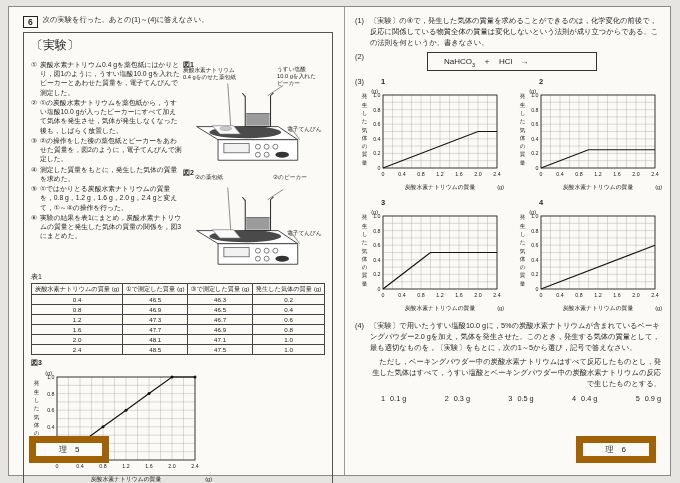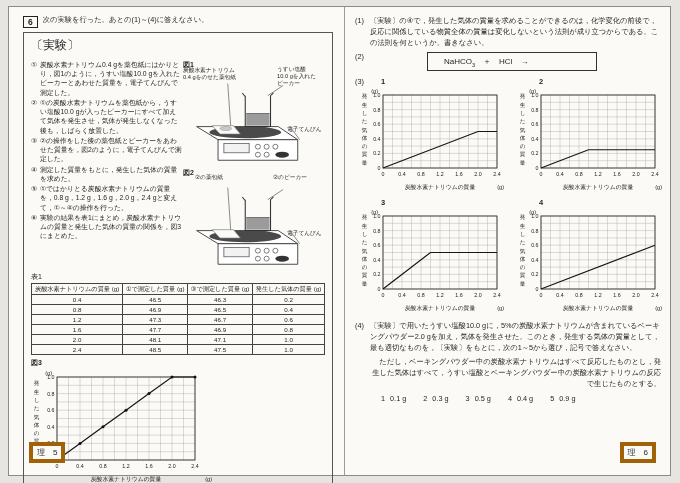--- a/index.html
+++ b/index.html
@@ -43,35 +43,35 @@
   .fig1 .lab-balance{left:104px;top:66px;}
   .fig2 .lab-paper{left:12px;top:6px;}
   .fig2 .lab-beaker{left:90px;top:6px;}
   .fig2 .lab-balance{left:104px;top:62px;}
   .table-label{font-size:7px;margin:4px 0 1px 0;}
   table.t1{border-collapse:collapse;width:100%;font-size:6.2px;}
   table.t1 th,table.t1 td{border:1px solid #444;text-align:center;padding:1px 2px;font-weight:normal;}
   table.t1 th{line-height:1.25;}
   .fig3-wrap{margin-top:3px;}
   .fig3-label{font-size:7px;font-weight:bold;margin-bottom:0;}
-  .page-footer{position:absolute;border:4px solid #a16207;font-size:8px;padding:1px 4px;background:#fbfaf7;}
+  .page-footer{position:absolute;border:7px solid #a16207;font-size:8px;padding:1px 23px;background:#fbfaf7;}
   .pf-left{left:20px;bottom:12px;}
   .pf-right{right:16px;bottom:12px;}
 
   
   .q{position:relative;padding-left:15px;font-size:7.3px;line-height:1.5;margin-bottom:3px;}
   .q .qno{position:absolute;left:0;top:0;}
   .blank-box{display:inline-block;width:15px;height:7px;border:1px solid #333;vertical-align:-1px;margin:0 1px;}
   .eq-box{border:1px solid #333;width:152px;margin:2px 0 6px 72px;padding:3px 0 3px 16px;font-size:8px;}
   .eq-box sub{font-size:5.5px;}
   .charts-grid{display:grid;grid-template-columns:152px 152px;column-gap:6px;row-gap:2px;margin:0 0 4px 4px;}
   .chart-cell{position:relative;}
   .chart-num{font-size:7.5px;font-weight:bold;margin-left:22px;height:9px;}
   .q-note{padding-left:15px;text-indent:7px;font-size:7.3px;line-height:1.5;margin-bottom:4px;text-align:right;}
-  .options{display:flex;gap:17px;margin-left:26px;font-size:7.3px;}
+  .options{display:flex;gap:17px;margin-left:26px;font-size:7.3px;justify-content:space-between;}
   .opt .opt-no{margin-right:5px;}
   svg text{font-family:"Liberation Sans","DejaVu Sans",sans-serif;}
 </style>
 </head>
 <body>
 
 <div class="sheet">
   <div class="divider"></div>
 
   <div class="page page-left">

